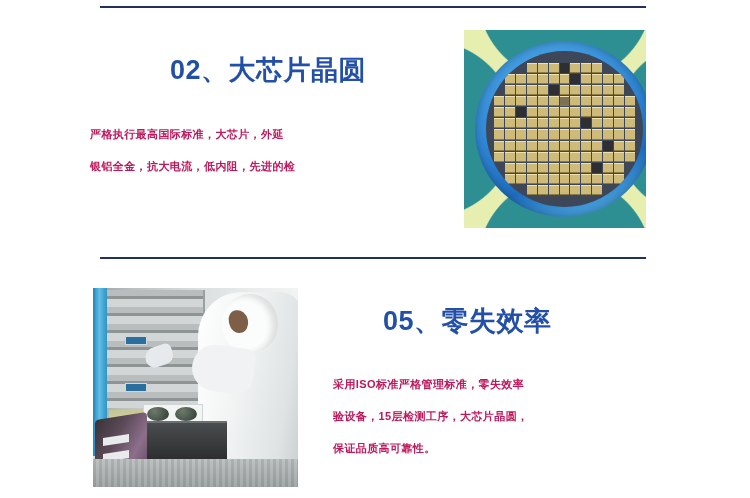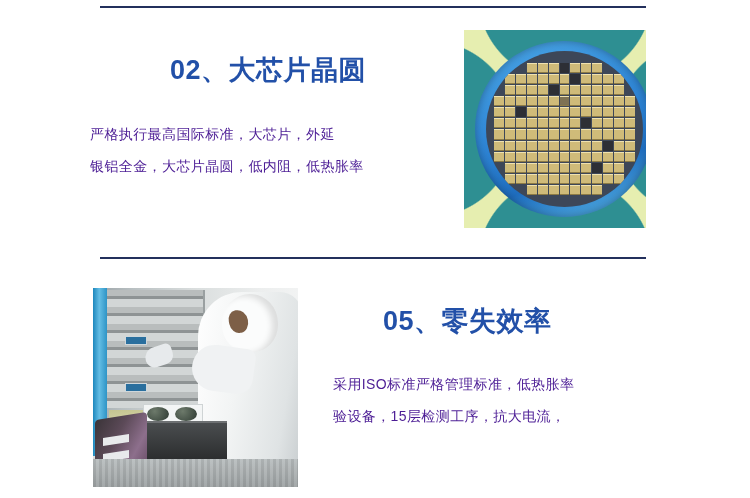--- a/index.html
+++ b/index.html
@@ -38,23 +38,23 @@
     color: #2250a8;
     white-space: nowrap;
   }
 
   #heading-02 { left: 170px; top: 52px; }
   #heading-03 { left: 383px; top: 303px; }
 
   
   .body-copy {
     position: absolute;
-    font-size: 14px;
-    font-weight: normal;
-    color: #4c1d95;
+    font-size: 11px;
+    font-weight: bold;
+    color: #be185d;
     line-height: 32px;
     letter-spacing: 0.4px;
   }
   #body-02 { left: 90px; top: 118px; width: 372px; }
   #body-03 { left: 333px; top: 368px; width: 372px; }
   .body-copy .line { display: block; white-space: nowrap; }
 
   
   .photo {
     position: absolute;
@@ -242,21 +242,21 @@
 <div class="page">
 
   <div class="divider top"></div>
 
   <div>
 
     <div class="heading" id="heading-02">02、大芯片晶圆</div>
 
     <div class="body-copy" id="body-02">
       <span class="line">严格执行最高国际标准，大芯片，外延</span>
-      <span class="line">银铝全金，大芯片晶圆，低内阻，低热胀率</span>
+      <span class="line">银铝全金，抗大电流，低内阻，先进的检</span>
     </div>
 
     <div class="photo" id="wafer-photo">
       <div class="wafer-bg"></div>
       <div class="wafer-ring"></div>
       <div class="wafer-inner">
         <div class="die-grid">
 
           <i class="die off"></i>
             <i class="die off"></i>
@@ -454,19 +454,20 @@
       <div class="cr-bin"></div>
       <div class="cr-box-left"></div>
       <div class="cr-box-tag"></div>
       <div class="cr-box-tag2"></div>
       <div class="cr-floor"></div>
     </div>
 
     <div class="heading" id="heading-03">05、零失效率</div>
 
     <div class="body-copy" id="body-03">
-      <span class="line">采用ISO标准严格管理标准，低热胀率</span>
-      <span class="line">验设备，15层检测工序，抗大电流，</span>
+      <span class="line">采用ISO标准严格管理标准，零失效率</span>
+      <span class="line">验设备，15层检测工序，大芯片晶圆，</span>
+      <span class="line">保证品质高可靠性。</span>
     </div>
 
   </div>
 
 </div>
 
 </body></html>

